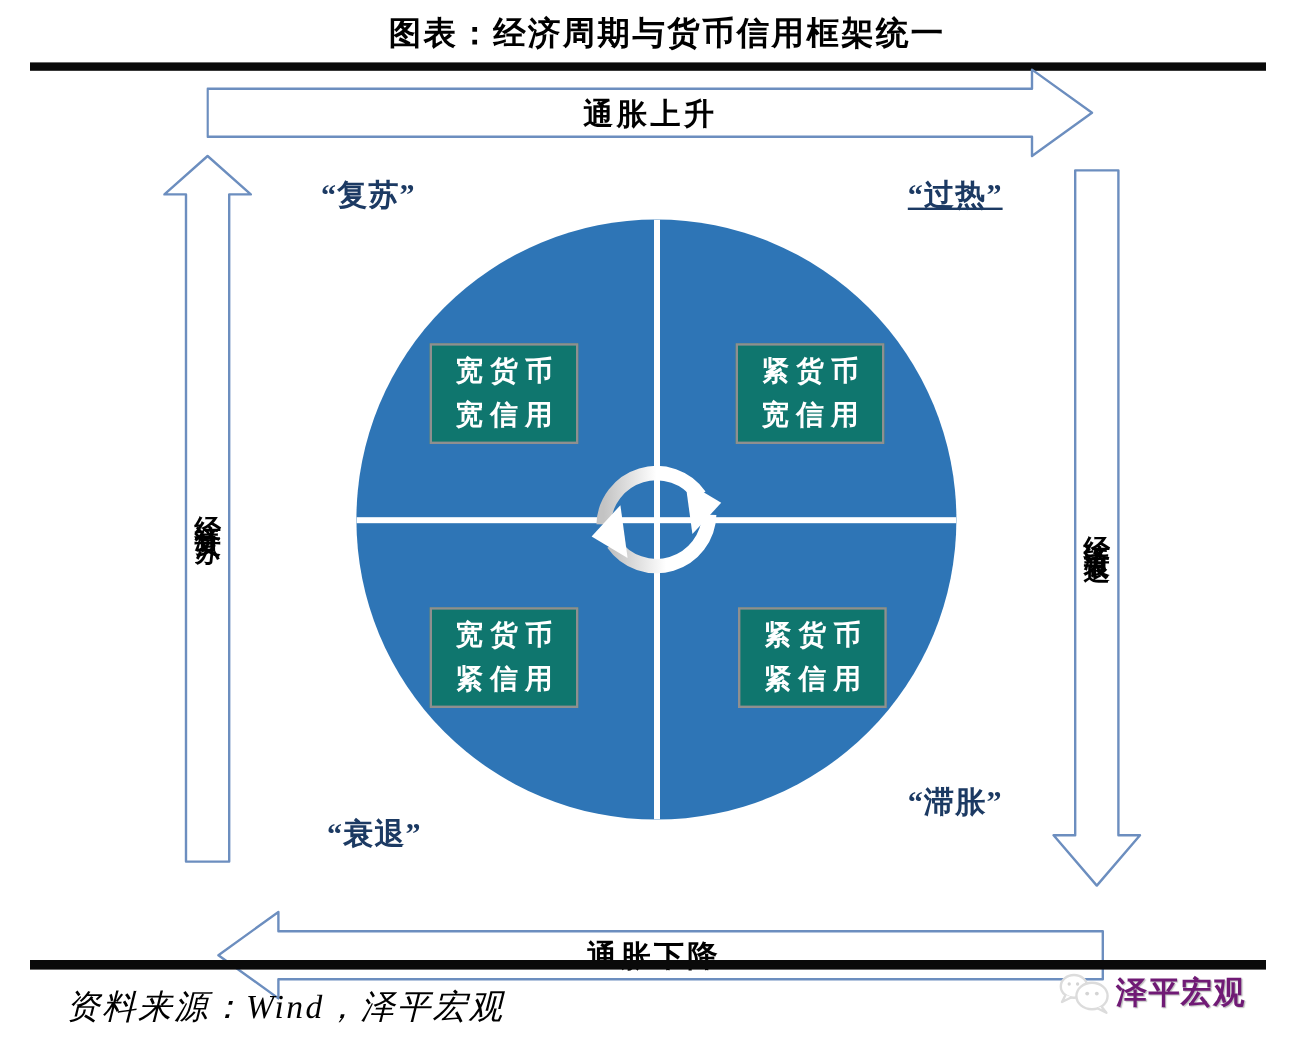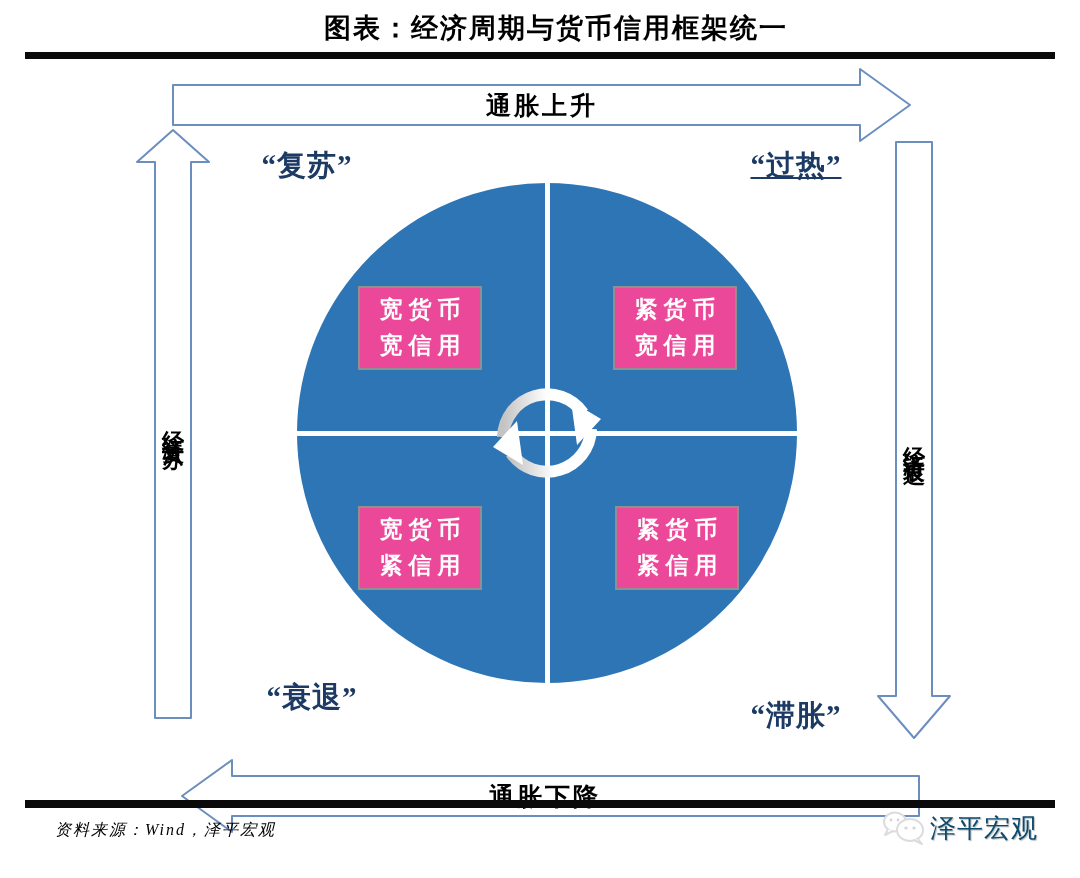--- a/index.html
+++ b/index.html
@@ -25,53 +25,53 @@
   }
   .v-label{
     position:absolute;left:0;top:0;width:100%;height:100%;
     display:flex;align-items:center;justify-content:center;
     writing-mode:vertical-rl;text-orientation:upright;
     font-size:22px;font-weight:600;letter-spacing:6px;pointer-events:none;
   }
   
   .phase{
     width:220px;text-align:center;
-    font-size:29px;font-weight:700;color:#1c3a63;letter-spacing:1px;
+    font-size:25px;font-weight:700;color:#1c3a63;letter-spacing:1px;
   }
   
   .cycle-circle{
     left:297px;top:183px;width:500px;height:500px;border-radius:50%;
     background:#2e75b6;overflow:hidden;
   }
   .cross-v{position:absolute;left:248px;top:0;width:5px;height:100%;background:#fff;}
   .cross-h{position:absolute;left:0;top:248px;width:100%;height:5px;background:#fff;}
   
   .qbox{
-    width:120px;height:80px;background:#ec4899;border:2px solid #8f8f8f;
+    width:120px;height:80px;background:#0f766e;border:2px solid #8f8f8f;
     display:flex;flex-direction:column;align-items:center;justify-content:center;
     color:#fff;font-size:23px;font-weight:600;line-height:1.55;
     letter-spacing:6px;text-indent:6px;
   }
   
   .source-line{
-    left:55px;top:820px;font-size:16px;font-style:italic;letter-spacing:2px;
+    left:55px;top:820px;font-size:28px;font-style:italic;letter-spacing:2px;
   }
   .watermark{
-    left:882px;top:810px;width:190px;display:flex;align-items:center;gap:4px;
-    color:#0c4a6e;font-size:26px;font-weight:400;letter-spacing:1px;
+    left:882px;top:810px;width:190px;display:flex;gap:4px;
+    color:#701a75;font-size:26px;font-weight:700;letter-spacing:1px;
     text-shadow:1px 1px 1px #b9b9b9;
   }
 </style>
 </head>
 <body>
 
 <div class="abs page-title">图表：经济周期与货币信用框架统一</div>
 <div class="abs rule top"></div>
 
-<div class="abs block-arrow" style="left:172px;top:67px;width:740px;height:76px;">
+<div class="abs block-arrow" style="left:172px;top:56px;width:740px;height:76px;">
   <svg width="740" height="76" viewBox="0 0 740 76">
     <polygon points="1,18 688,18 688,2 738,38 688,74 688,58 1,58" fill="#ffffff" stroke="#6c8ebf" stroke-width="2" stroke-linejoin="round"></polygon>
   </svg>
   <div class="arrow-label">通胀上升</div>
 </div>
 
 <div class="abs block-arrow" style="left:133px;top:128px;width:80px;height:592px;">
   <svg width="80" height="592" viewBox="0 0 80 592">
     <polygon points="22,590 22,34 4,34 40,2 76,34 58,34 58,590" fill="#ffffff" stroke="#6c8ebf" stroke-width="2" stroke-linejoin="round"></polygon>
   </svg>
@@ -88,21 +88,21 @@
 <div class="abs block-arrow" style="left:170px;top:758px;width:750px;height:76px;">
   <svg width="750" height="76" viewBox="0 0 750 76">
     <polygon points="749,18 62,18 62,2 12,38 62,74 62,58 749,58" fill="#ffffff" stroke="#6c8ebf" stroke-width="2" stroke-linejoin="round"></polygon>
   </svg>
   <div class="arrow-label">通胀下降</div>
 </div>
 
 <div class="abs phase" style="left:197px;top:146px;">“复苏”</div>
 <div class="abs phase" style="left:686px;top:146px;text-decoration:underline;">“过热”</div>
 <div class="abs phase" style="left:202px;top:678px;">“衰退”</div>
-<div class="abs phase" style="left:686px;top:696px;">“滞胀”</div>
+<div class="abs phase" style="left:686px;top:652px;">“滞胀”</div>
 
 <div class="abs cycle-circle">
   <div class="cross-v"></div>
   <div class="cross-h"></div>
 </div>
 
 <div class="abs qbox" style="left:358px;top:286px;">
   <span>宽货币</span>
   <span>宽信用</span>
 </div>

